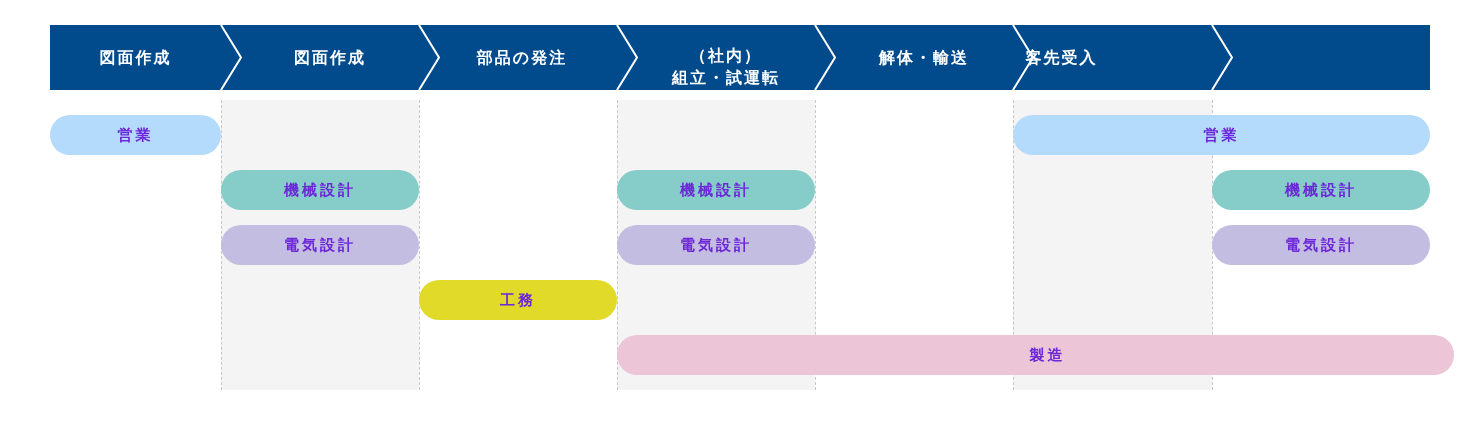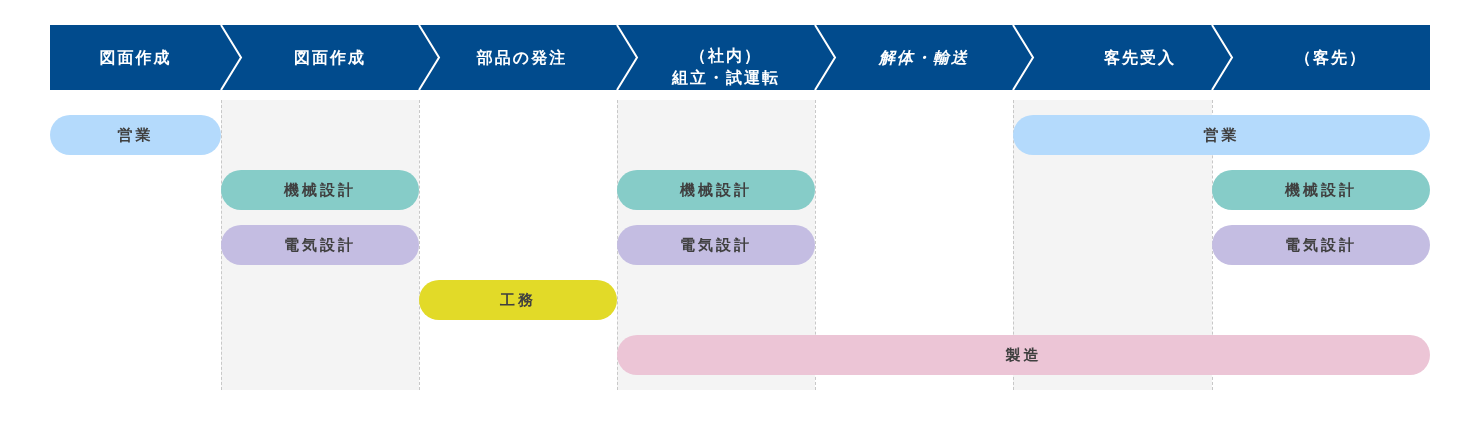--- a/index.html
+++ b/index.html
@@ -12,21 +12,21 @@
   .header { position: absolute; left: 50px; top: 25px; width: 1380px; height: 65px;
             background: #014b8d; }
   .step { position: absolute; top: 25px; height: 65px; display: flex;
           align-items: center; justify-content: center; text-align: center;
           color: #ffffff; font-size: 16px; font-weight: bold; letter-spacing: 2px;
           line-height: 22px; }
   .step span { display: block; }
   .chev { position: absolute; top: 25px; }
   .pill { position: absolute; height: 40px; border-radius: 20px;
           display: flex; align-items: center; justify-content: center;
-          color: #404040; font-size: 15px; font-weight: bold; letter-spacing: 3px; }
+          color: #6d28d9; font-size: 15px; font-weight: bold; letter-spacing: 3px; }
 </style>
 </head>
 <body>
 
 <div class="band gray" style="left:221px; width:198px;"></div>
 <div class="band gray" style="left:617px; width:198px;"></div>
 <div class="band gray" style="left:1013px; width:199px;"></div>
 
 <div class="vline" style="left:221px;"></div>
 <div class="vline" style="left:419px;"></div>
@@ -70,33 +70,32 @@
   <div>
       <span>部品の発注</span>
     </div>
 </div>
 <div class="step" style="left:637px; width:178px;margin-top:9px;">
   <div>
     <span>（社内）</span>
     <span>組立・試運転</span>
   </div>
 </div>
-<div class="step" style="left:835px; width:178px;font-style:italic;">
+<div class="step" style="left:835px; width:178px;">
   <div>
       <span>解体・輸送</span>
     </div>
 </div>
-<div class="step" style="left:997px; width:179px;justify-content:flex-end;">
+<div class="step" style="left:972px; width:179px;">
   <div>
       <span>客先受入</span>
     </div>
 </div>
 <div class="step" style="left:1232px; width:198px;">
   <div>
-    <span>（客先）</span>
   </div>
 </div>
 
 <div class="pill" style="left:50px; top:115px; width:171px; background:#b4dafc;">
   <span>営業</span>
 </div>
 <div class="pill" style="left:221px; top:170px; width:198px; background:#86ccc8;">
   <span>機械設計</span>
 </div>
 <div class="pill" style="left:221px; top:225px; width:198px; background:#c4bde2;">
@@ -104,21 +103,21 @@
 </div>
 <div class="pill" style="left:419px; top:280px; width:198px; background:#e2da28;font-family:Liberation Mono, monospace;">
   <span>工務</span>
 </div>
 <div class="pill" style="left:617px; top:170px; width:198px; background:#86ccc8;">
   <span>機械設計</span>
 </div>
 <div class="pill" style="left:617px; top:225px; width:198px; background:#c4bde2;">
   <span>電気設計</span>
 </div>
-<div class="pill" style="left:617px; top:335px; width:813px; background:#ecc5d6;">
+<div class="pill" style="left:617px; top:335px; width:813px; background:#ecc5d6;padding-left:24px;">
   <span>製造</span>
 </div>
 <div class="pill" style="left:1013px; top:115px; width:417px; background:#b4dafc;">
   <span>営業</span>
 </div>
 <div class="pill" style="left:1212px; top:170px; width:218px; background:#86ccc8;">
   <span>機械設計</span>
 </div>
 <div class="pill" style="left:1212px; top:225px; width:218px; background:#c4bde2;">
   <span>電気設計</span>

